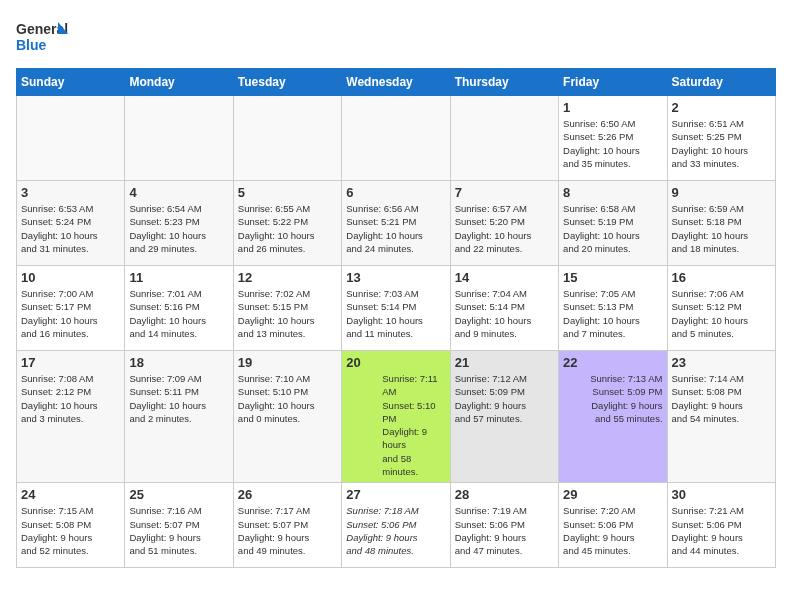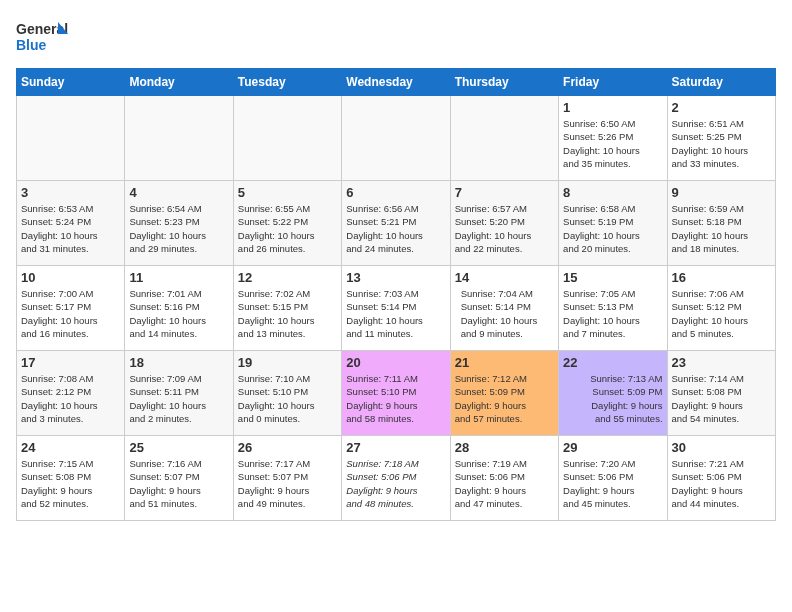--- a/index.html
+++ b/index.html
@@ -201,21 +201,21 @@
         </td>
         <td>
           <span class="day-num">13</span>
           <div class="day-info" style="white-space: pre-line;">Sunrise: 7:03 AM
 Sunset: 5:14 PM
 Daylight: 10 hours
 and 11 minutes.</div>
         </td>
         <td>
           <span class="day-num">14</span>
-          <div class="day-info" style="white-space: pre-line; margin-left: 6px;">Sunrise: 7:04 AM
+          <div class="day-info" style="white-space: pre-line;">Sunrise: 7:04 AM
 Sunset: 5:14 PM
 Daylight: 10 hours
 and 9 minutes.</div>
         </td>
         <td>
           <span class="day-num">15</span>
           <div class="day-info" style="white-space: pre-line;">Sunrise: 7:05 AM
 Sunset: 5:13 PM
 Daylight: 10 hours
 and 7 minutes.</div>
@@ -243,28 +243,28 @@
 Daylight: 10 hours
 and 2 minutes.</div>
         </td>
         <td style="background: rgb(247, 247, 247);">
           <span class="day-num">19</span>
           <div class="day-info" style="white-space: pre-line;">Sunrise: 7:10 AM
 Sunset: 5:10 PM
 Daylight: 10 hours
 and 0 minutes.</div>
         </td>
-        <td style="background: #f0abfc;">
+        <td style="background: #bef264;">
           <span class="day-num">20</span>
-          <div class="day-info" style="white-space: pre-line;">Sunrise: 7:11 AM
+          <div class="day-info" style="white-space: pre-line; margin-left: 36px;">Sunrise: 7:11 AM
 Sunset: 5:10 PM
 Daylight: 9 hours
 and 58 minutes.</div>
         </td>
-        <td style="background: #fdba74; margin-top: 31px;">
+        <td style="background: #e5e5e5; margin-top: 31px;">
           <span class="day-num">21</span>
           <div class="day-info" style="white-space: pre-line;">Sunrise: 7:12 AM
 Sunset: 5:09 PM
 Daylight: 9 hours
 and 57 minutes.</div>
         </td>
         <td style="background: #c4b5fd;">
           <span class="day-num">22</span>
           <div class="day-info" style="white-space: pre-line; text-align: right;">Sunrise: 7:13 AM
 Sunset: 5:09 PM

